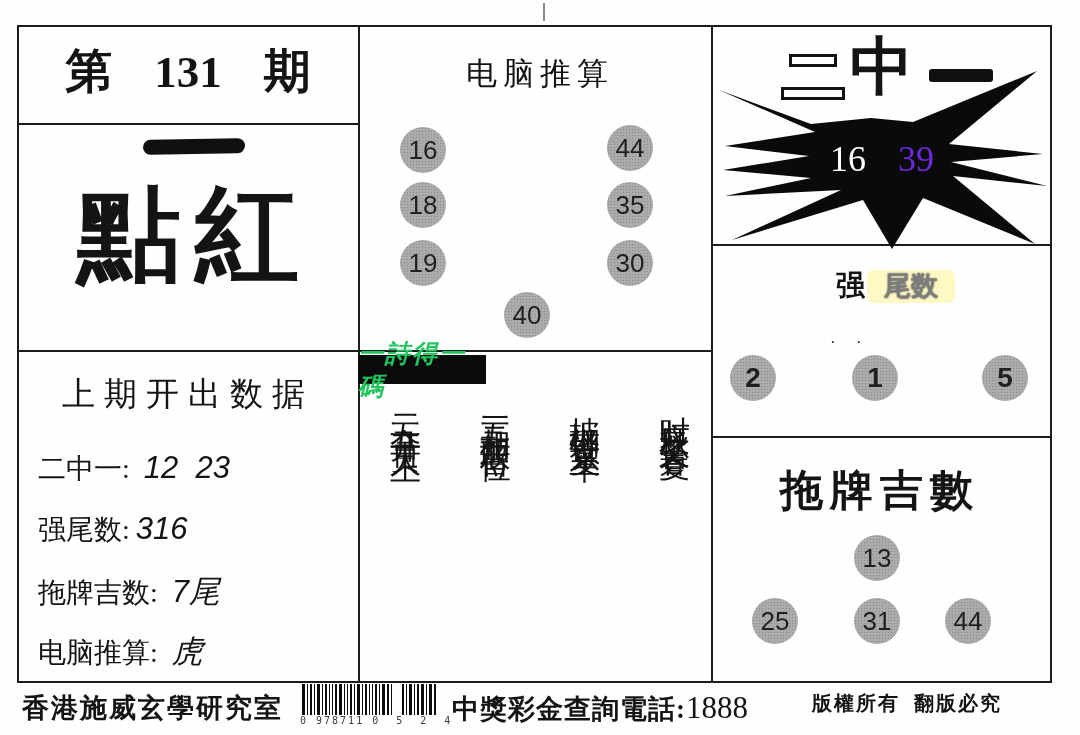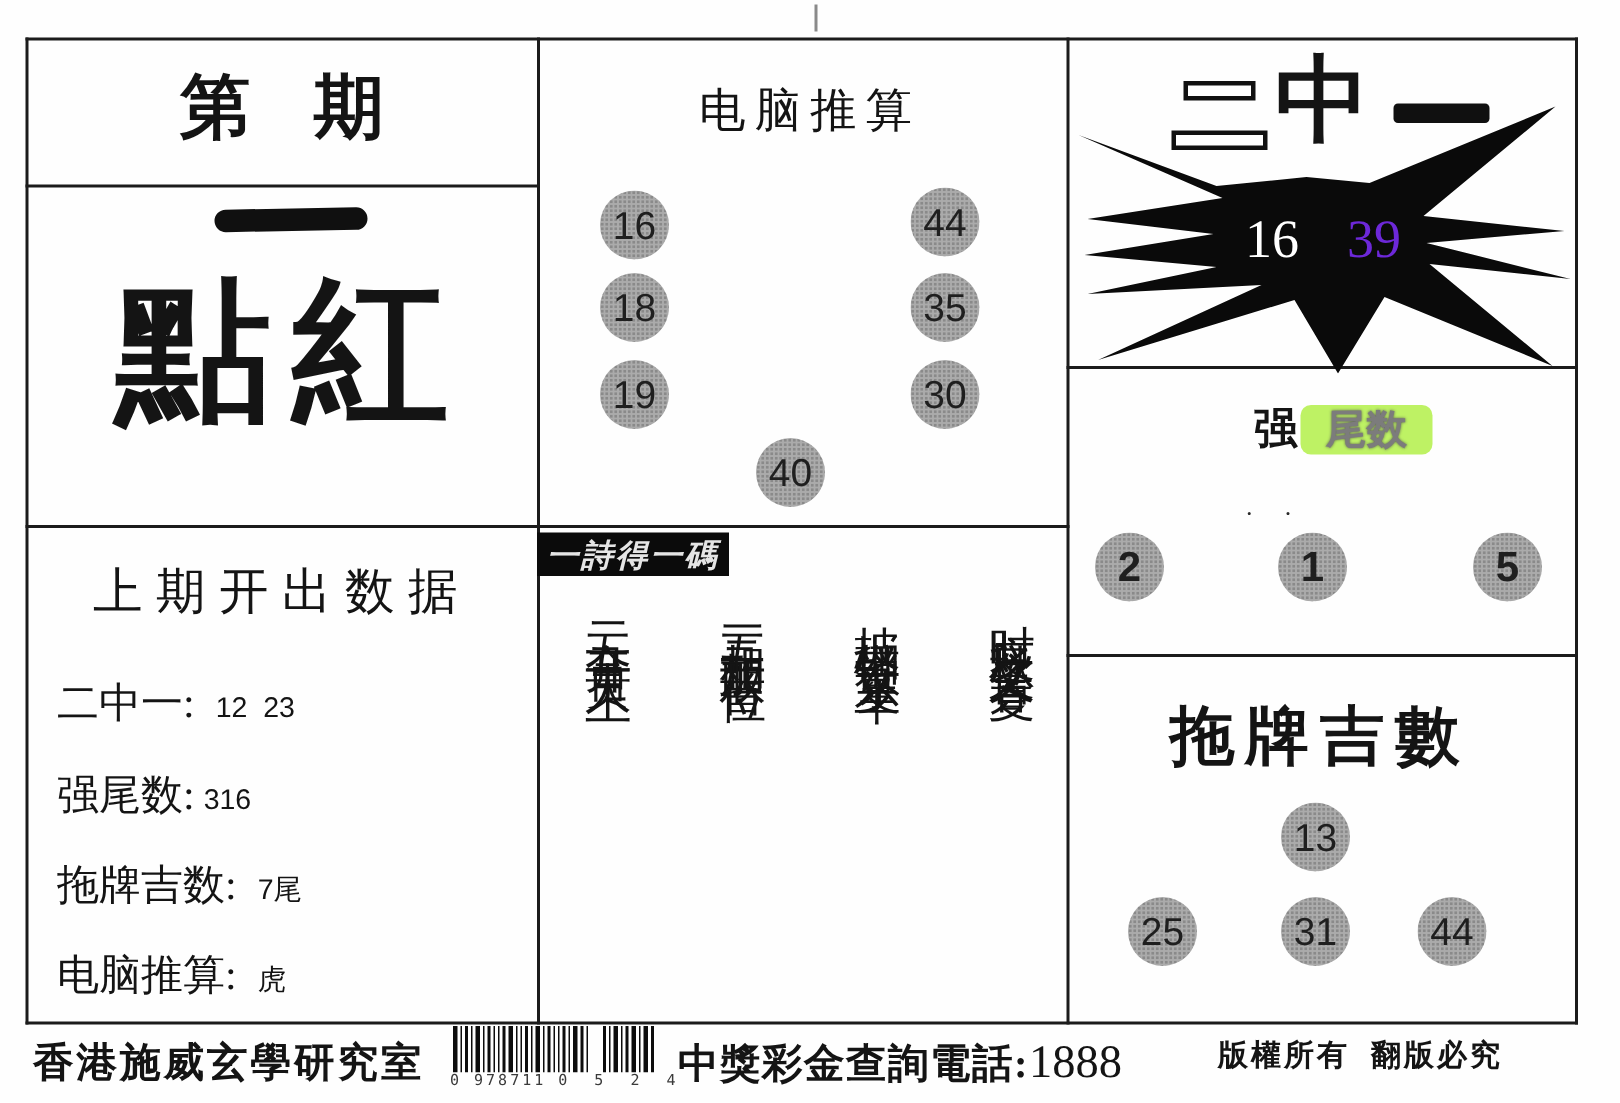--- a/index.html
+++ b/index.html
@@ -21,21 +21,21 @@
     color:#1f1f1f;font-size:26px;
     font-family:"Liberation Sans","DejaVu Sans",sans-serif;
   }
   .num-circle.bold{font-weight:bold;}
   .issue-row{display:flex;align-items:baseline;justify-content:center;gap:42px;
     font-weight:bold;font-size:47px;}
   .poem-cols{display:flex;flex-direction:row-reverse;justify-content:space-between;}
   .poem-col{writing-mode:vertical-rl;text-orientation:upright;font-size:31px;
     letter-spacing:6px;line-height:1;}
   .row-label{font-size:28px;}
-  .row-value{font-size:19px;white-space:pre;font-family:"Liberation Sans","DejaVu Sans",sans-serif;margin-left:14px;}
+  .row-value{font-size:31px;white-space:pre;font-family:"Liberation Sans","DejaVu Sans",sans-serif;margin-left:14px;font-style:italic;}
   .outline-bar{position:absolute;background:#ffffff;border:3px solid #111;}
   .solid-bar{position:absolute;background:#101010;border-radius:3px;}
   .pre{white-space:pre;}
 </style>
 </head>
 <body>
 
 <div id="canvas">
 
   <div class="abs" style="left:543px;top:3px;width:2px;height:18px;background:#8a8a8a;"></div>
@@ -46,20 +46,21 @@
   <div class="line" style="left:1050px;top:25px;width:2px;height:658px;"></div>
   <div class="line" style="left:358px;top:25px;width:2px;height:658px;"></div>
   <div class="line" style="left:711px;top:25px;width:2px;height:658px;"></div>
   <div class="line" style="left:17px;top:123px;width:343px;height:2px;"></div>
   <div class="line" style="left:17px;top:350px;width:696px;height:2px;"></div>
   <div class="line" style="left:711px;top:244px;width:341px;height:2px;"></div>
   <div class="line" style="left:711px;top:436px;width:341px;height:2px;"></div>
 
   <div class="abs issue-row" style="left:20px;top:40px;width:336px;">
     <span>第</span>
+      <span style="font-size:45px;">131</span>
       <span>期</span>
   </div>
 
   <div class="abs solid-bar" style="left:143px;top:139px;width:102px;height:15px;border-radius:8px;transform:rotate(-1deg);"></div>
   <div class="abs" style="left:40px;top:178px;width:310px;text-align:center;font-size:104px;font-weight:bold;letter-spacing:14px;line-height:1.1;">點紅</div>
 
   <div class="abs" style="left:20px;top:372px;width:336px;text-align:center;font-size:33px;letter-spacing:9px;">上期开出数据</div>
   <div class="abs" style="left:38px;top:450px;">
     <span class="row-label">二中一:</span><span class="row-value">12  23</span>
   </div>
@@ -77,21 +78,21 @@
 
   <div class="num-circle" style="left:400px;top:127px;">16</div>
   <div class="num-circle" style="left:400px;top:182px;">18</div>
   <div class="num-circle" style="left:400px;top:240px;">19</div>
   <div class="num-circle" style="left:607px;top:125px;">44</div>
   <div class="num-circle" style="left:607px;top:182px;">35</div>
   <div class="num-circle" style="left:607px;top:240px;">30</div>
   <div class="num-circle" style="left:504px;top:292px;">40</div>
 
   <div class="abs center" style="left:358px;top:355px;width:128px;height:29px;background:#0b0b0b;">
-    <span style="color:#e5e5e5;font-size:21px;font-weight:bold;letter-spacing:2px;font-style:italic;">一詩得一碼</span>
+    <span style="color:#22c55e;font-size:25px;font-weight:bold;letter-spacing:2px;font-style:italic;">一詩得一碼</span>
   </div>
   <div class="abs poem-cols" style="left:390px;top:392px;width:300px;height:275px;">
     <div class="poem-col">时序秋冬又春夏</div>
     <div class="poem-col">披枷带锁东复羊</div>
     <div class="poem-col">三五相加取首位</div>
     <div class="poem-col">二五合开贵人上</div>
   </div>
 
   <div class="outline-bar" style="left:789px;top:54px;width:42px;height:7px;"></div>
   <div class="outline-bar" style="left:781px;top:87px;width:58px;height:7px;"></div>
@@ -102,21 +103,21 @@
     <polygon fill="#0a0a0a" points="
       8,34 100,68 160,62 202,66 326,15 238,88 332,98 240,106 336,130 242,120
       324,188 212,142 181,193 152,144 21,184 130,134 14,140 100,122 12,114
       98,100 14,90 104,76"></polygon>
   </svg>
   <span class="abs" style="left:830px;top:138px;color:#ffffff;font-size:36px;">16</span>
   <span class="abs" style="left:898px;top:138px;color:#6d28d9;font-size:36px;">39</span>
 
   <div class="abs" style="left:836px;top:266px;display:flex;align-items:center;">
     <span style="font-size:29px;font-weight:bold;">强</span>
-    <span class="center" style="width:88px;height:33px;background:#bef264;border-radius:7px;margin-left:2px;">
+    <span class="center" style="width:88px;height:33px;background:#fef9c3;border-radius:7px;margin-left:2px;">
       <span style="color:#7c7c7c;font-size:27px;font-weight:bold;text-shadow:0 0 2px #555;">尾数</span>
     </span>
   </div>
   <div class="abs" style="left:830px;top:333px;font-size:17px;letter-spacing:8px;color:#2a2a2a;">· ·</div>
   <div class="num-circle bold" style="left:730px;top:355px;font-size:28px;">2</div>
   <div class="num-circle bold" style="left:852px;top:355px;font-size:28px;">1</div>
   <div class="num-circle bold" style="left:982px;top:355px;font-size:28px;">5</div>
 
   <div class="abs" style="left:730px;top:462px;width:300px;text-align:center;font-size:43px;font-weight:bold;letter-spacing:7px;">拖牌吉數</div>
   <div class="num-circle" style="left:854px;top:535px;">13</div>

